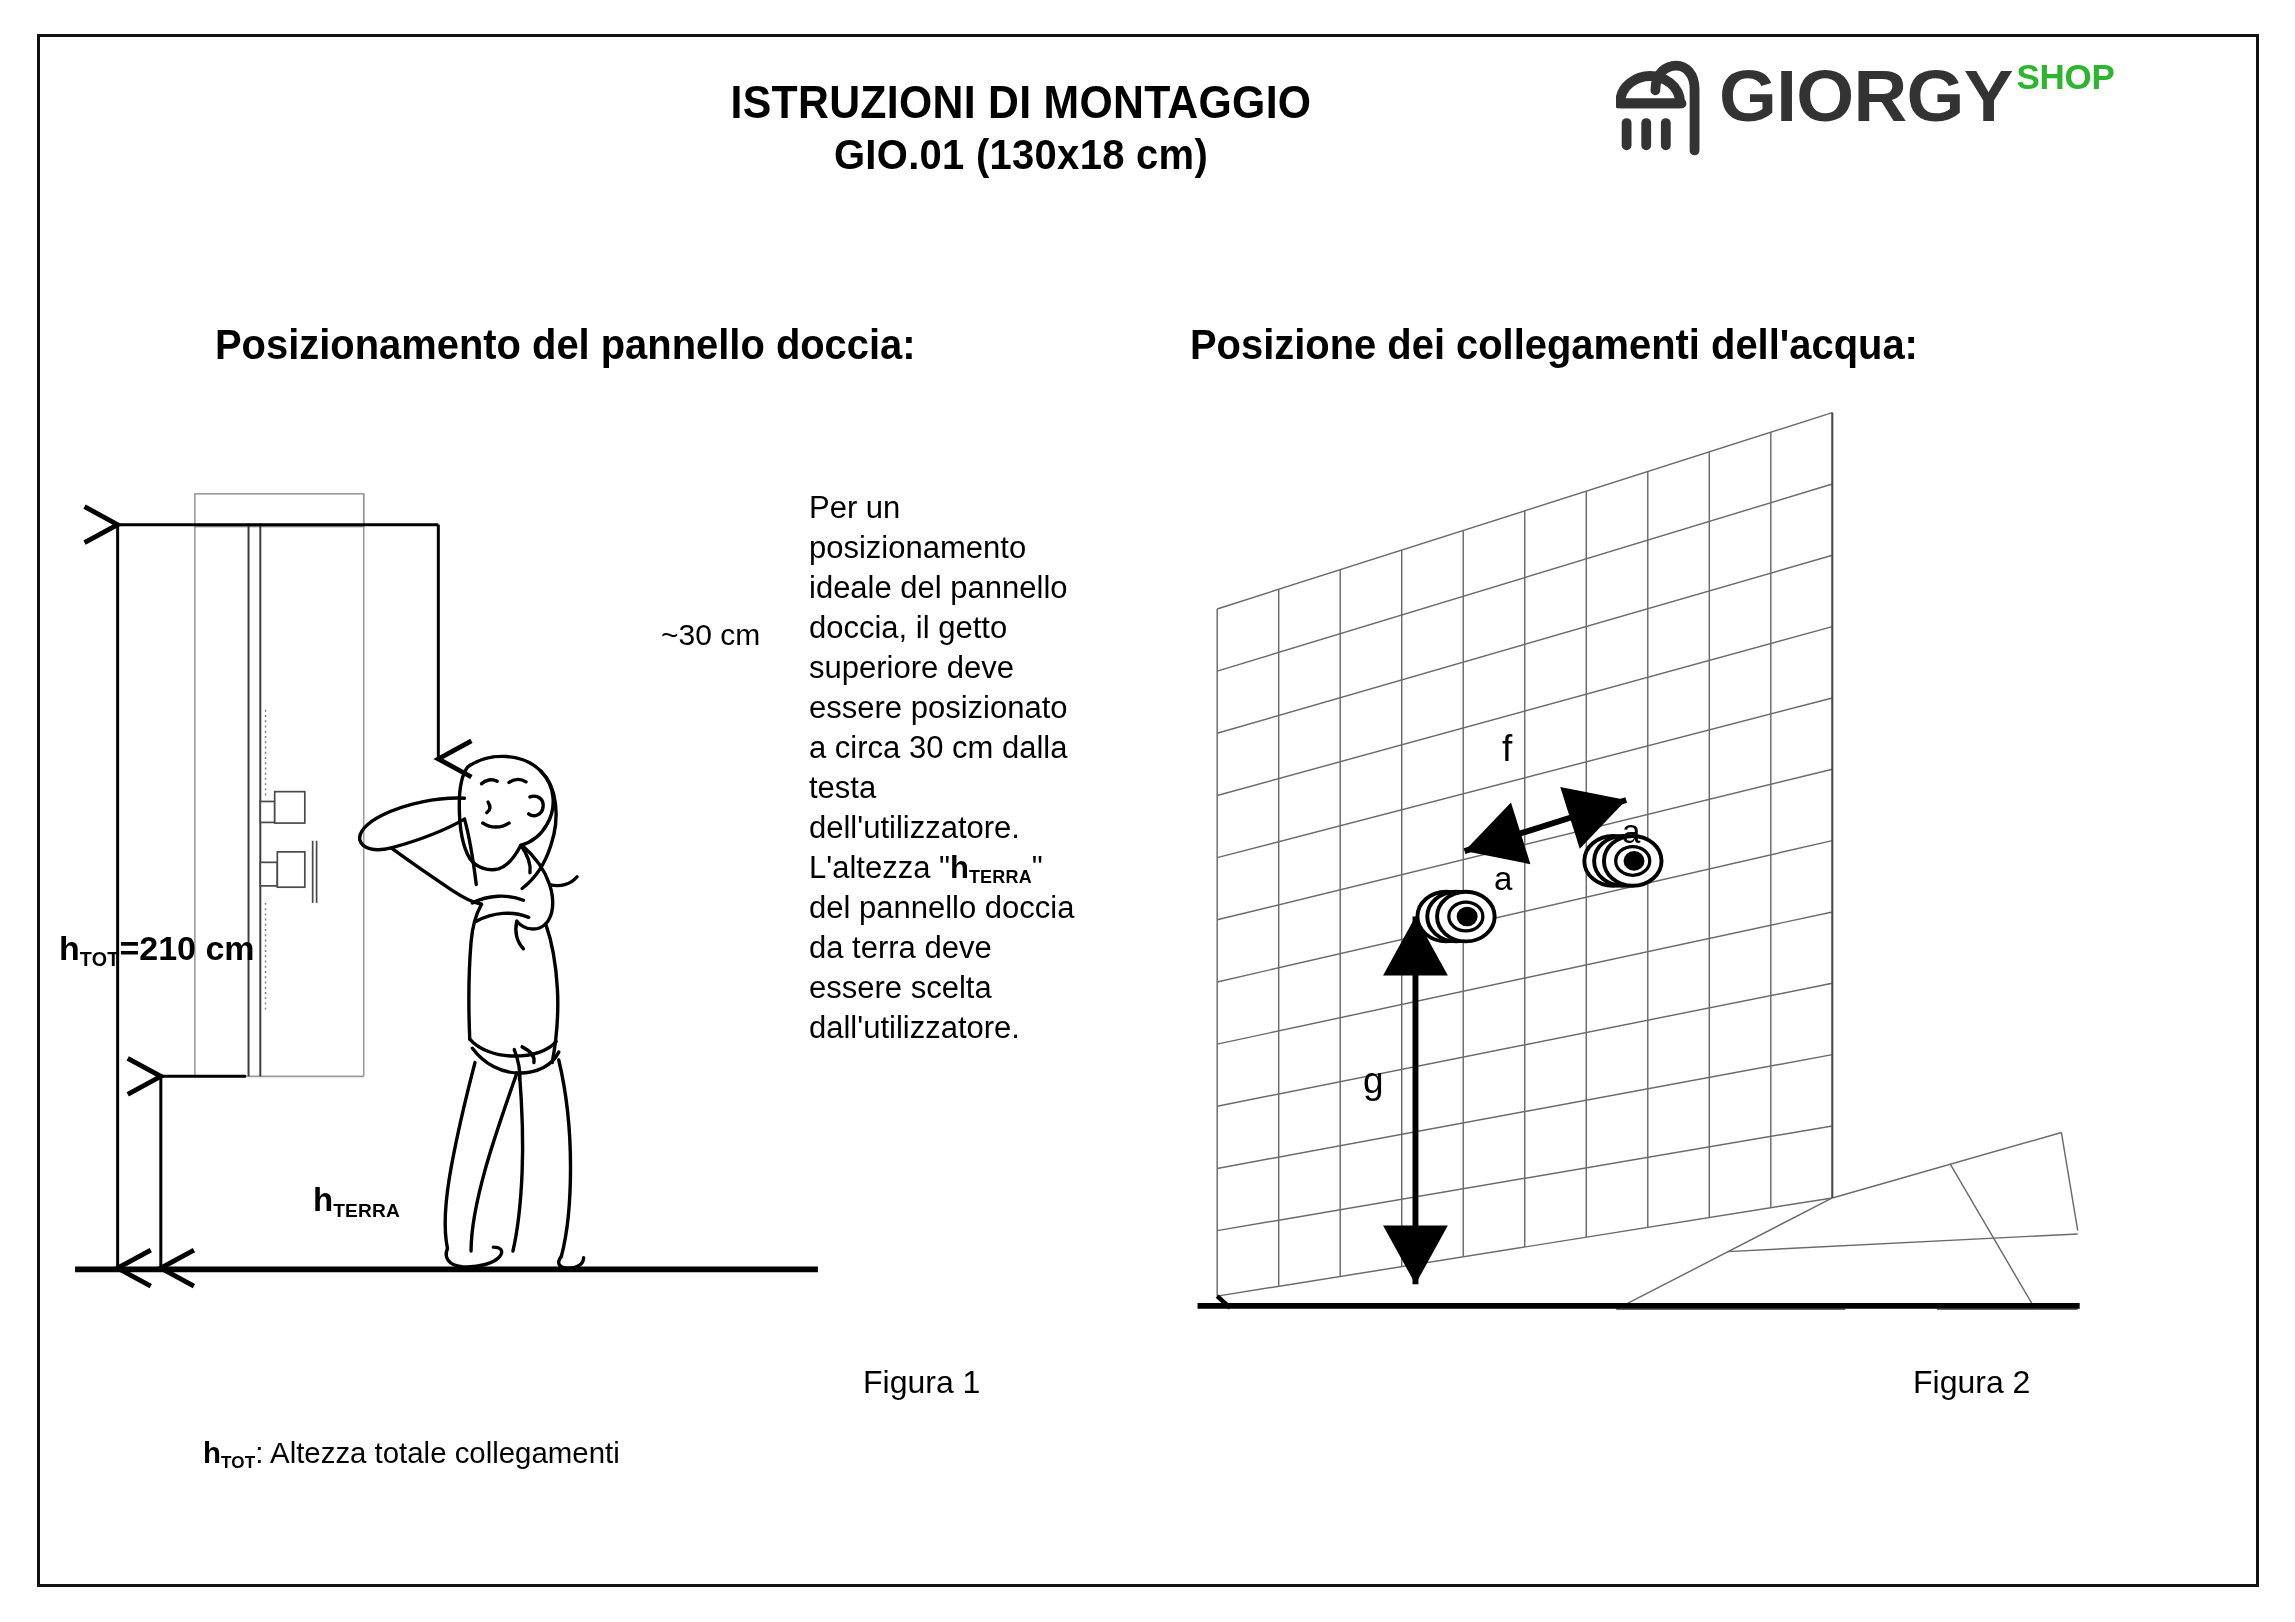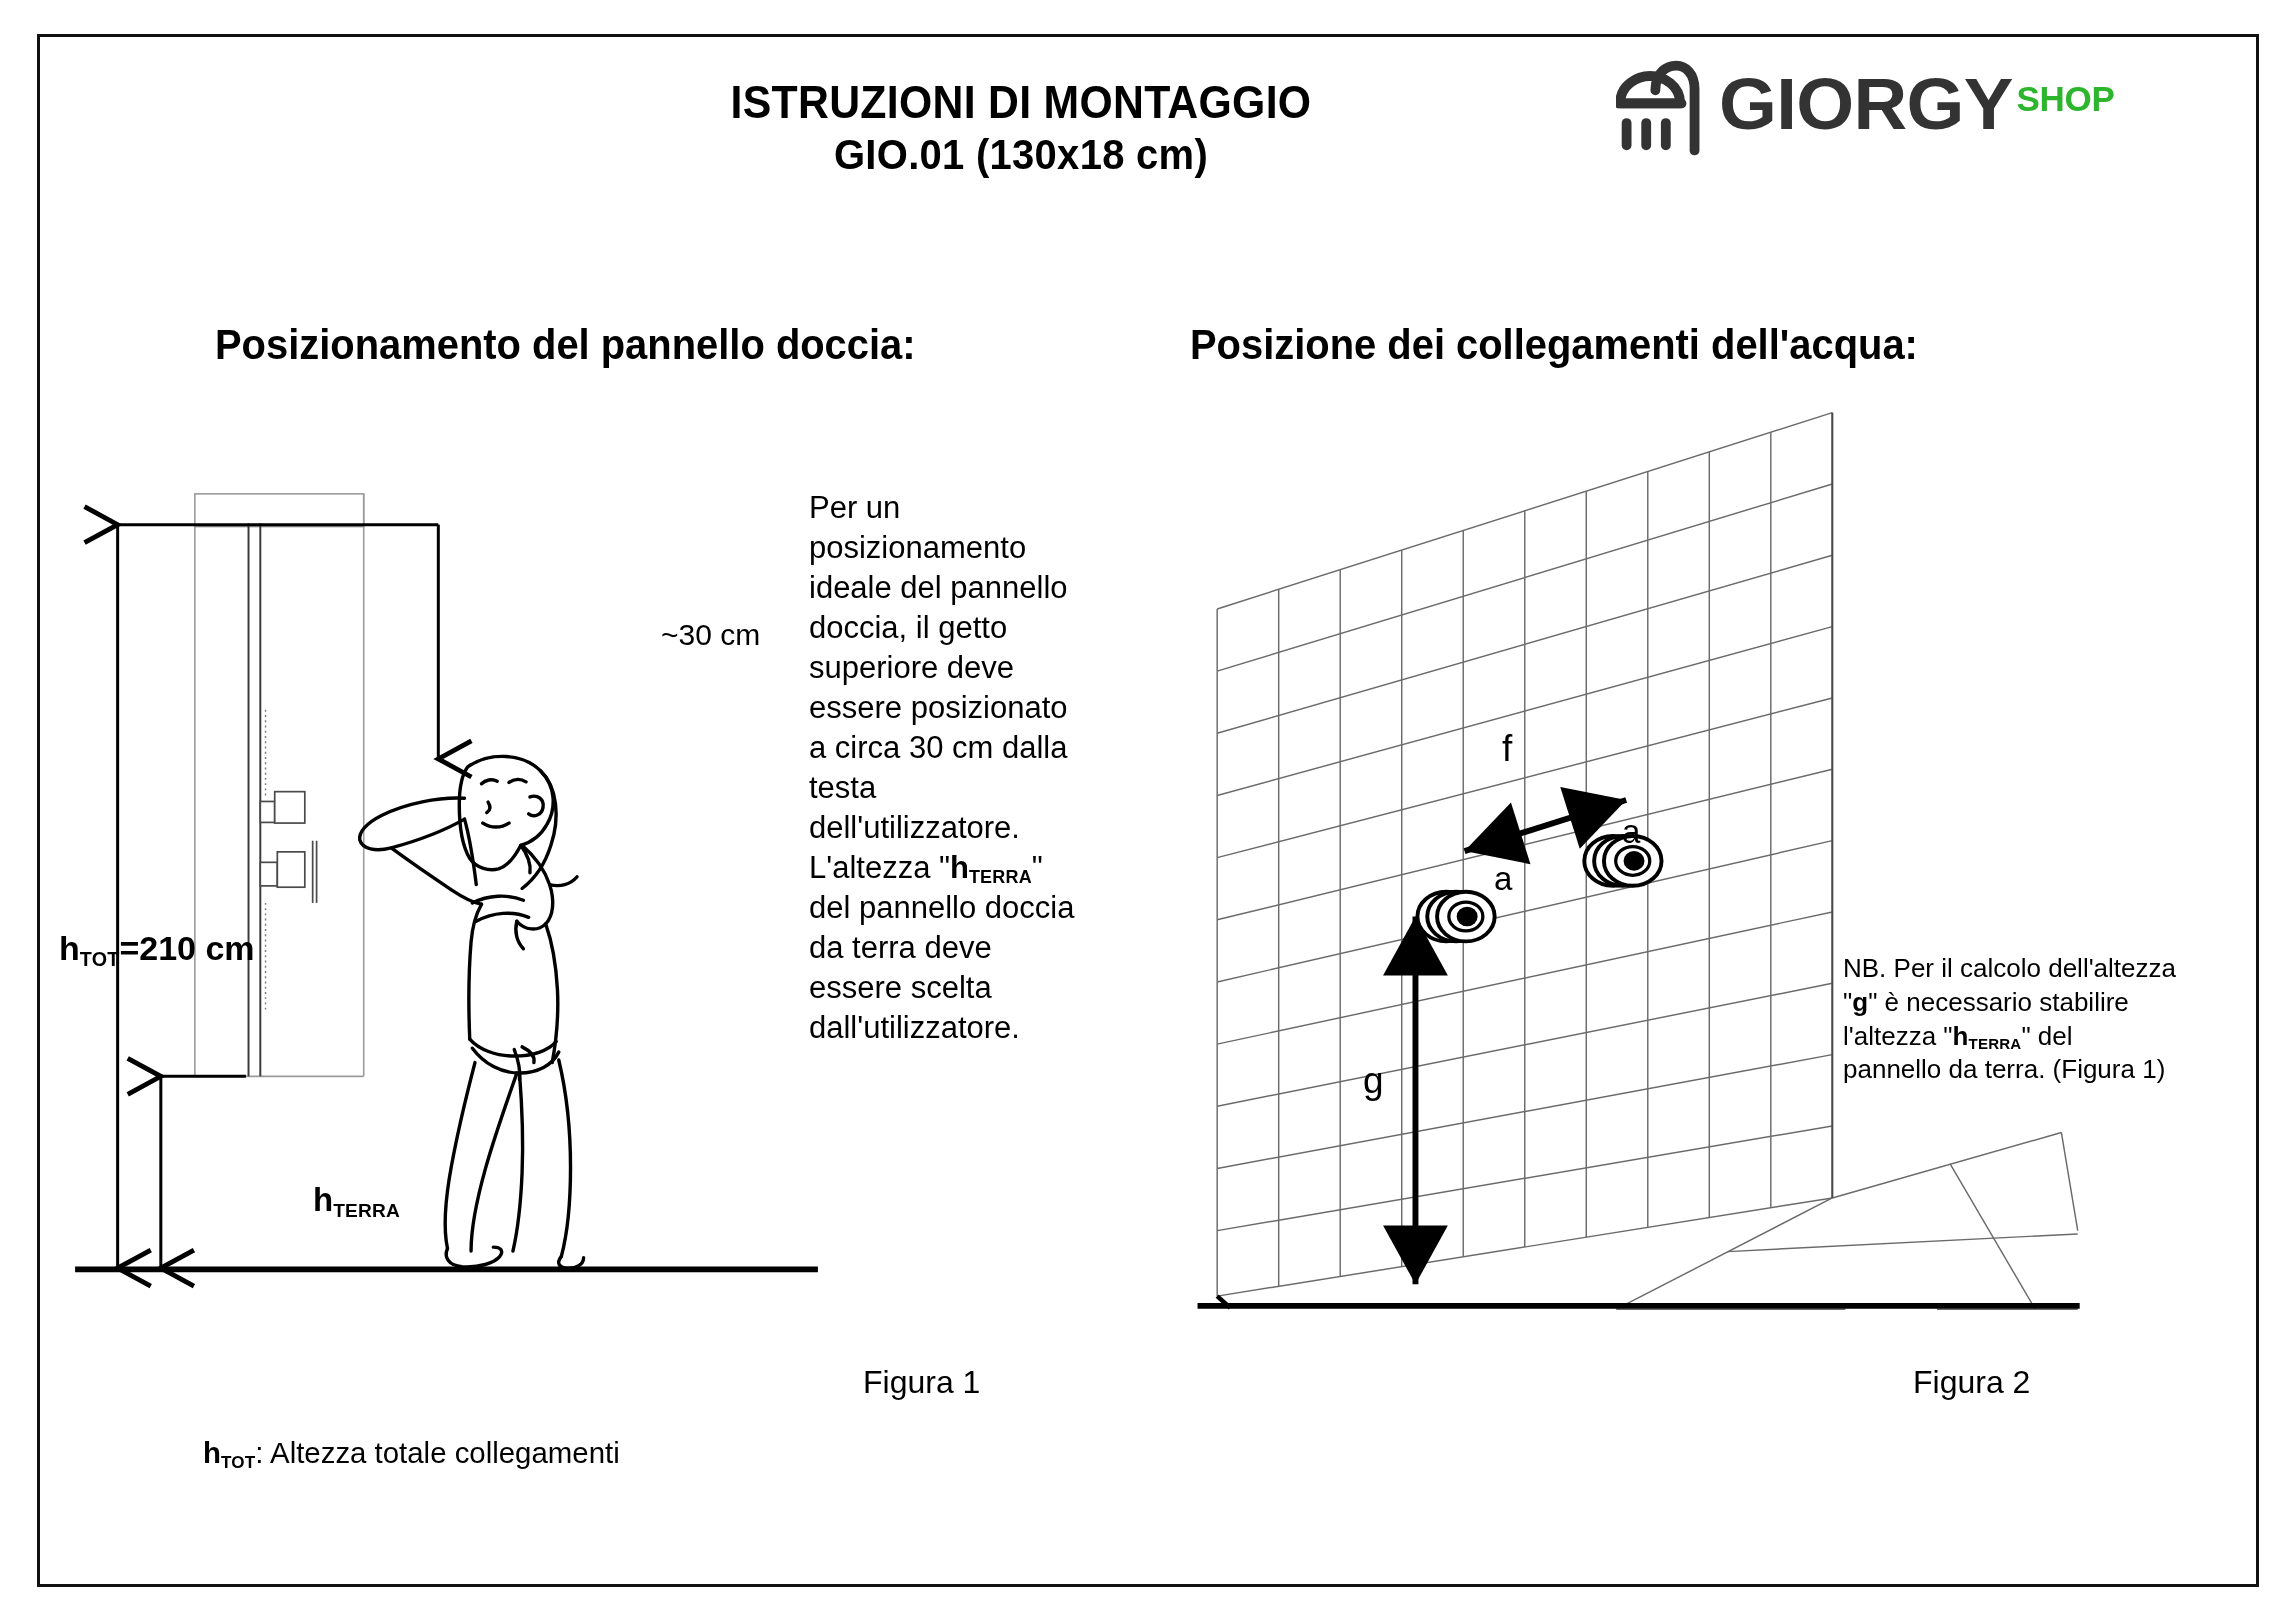--- a/index.html
+++ b/index.html
@@ -40,21 +40,21 @@
     transform: scaleX(0.93);
     transform-origin: center top;
   }
   #doc-title .line2 { font-size: 43px; }
 
   #brand {
     position: absolute;
     left: 1616px;
     top: 59px;
     display: flex;
-    align-items: center;
+    align-items: flex-start;
     height: 98px;
   }
   #brand-mark { width: 97px; height: 98px; }
   #brand-word {
     font-size: 73px;
     font-weight: bold;
     color: #333333;
     line-height: 1;
     letter-spacing: -0.7px;
     transform: scaleX(1.02);
@@ -395,24 +395,20 @@
     <line x1="418" y1="700" x2="665" y2="622" stroke="#000" stroke-width="9" marker-start="url(#arr2start)" marker-end="url(#arr2end)"></line>
 
     <line x1="343" y1="800" x2="343" y2="1362" stroke="#000" stroke-width="9" marker-start="url(#arr2start)" marker-end="url(#arr2end)"></line>
   </svg>
 
   <div class="dim-label" id="label-f">f</div>
   <div class="dim-label" id="label-g">g</div>
   <div class="dim-label" id="label-a1">a</div>
   <div class="dim-label" id="label-a2">a</div>
 
-  <div class="body-text" id="note-right"><span>NB. Per il calcolo dell'altezza
-"</span><span class="bold">g</span><span>" è necessario stabilire
-l'altezza "</span><span class="bold">h</span><sub>TERRA</sub><span>" del
-pannello da terra. (Figura 1)</span></div>
 
   <div class="fig-caption" id="fig2-caption">Figura 2</div>
 
   <div id="formula-block">
   </div>
 
 </div>
 
 
 </body></html>

